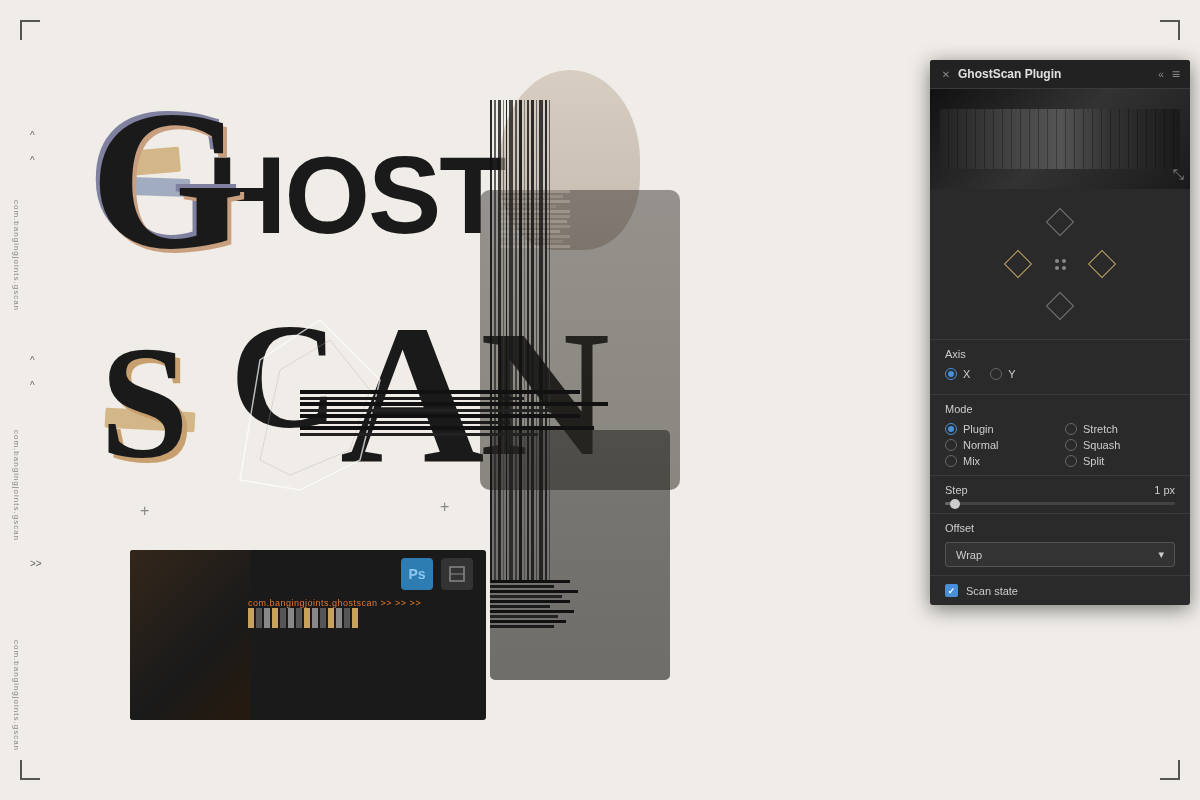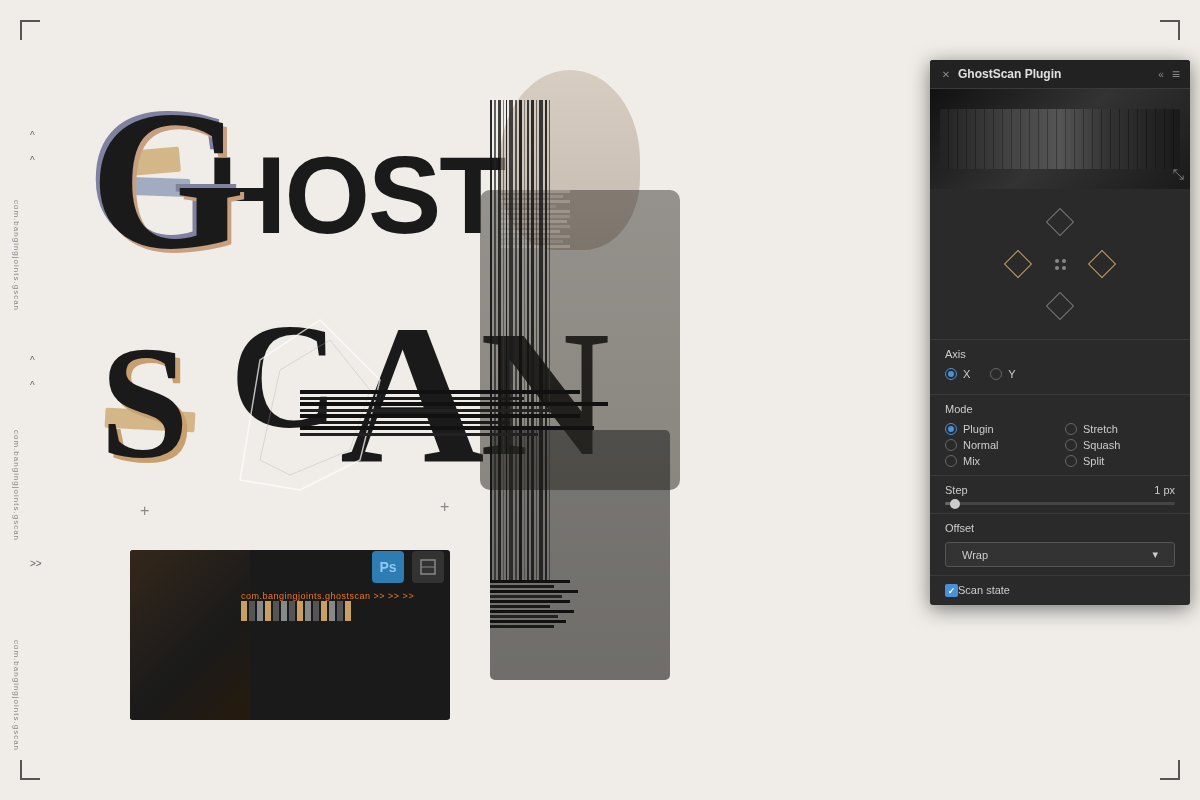--- a/index.html
+++ b/index.html
@@ -118,27 +118,27 @@
       color: #1a1a1a;
       font-family: Georgia, serif;
       z-index: 2;
     }
 
     
     .plugin-card {
       position: absolute;
       bottom: 80px;
       left: 130px;
-      width: 320px;
+      width: 356px;
       height: 170px;
       background: #1a1a1a;
       z-index: 10;
       border-radius: 3px;
       overflow: hidden;
-      padding: 1px;
+      padding: 8px;
     }
     .plugin-card-icons {
       display: flex;
       gap: 8px;
       margin-bottom: 8px;
       justify-content: flex-end;
       padding-right: 5px;
     }
     .ps-icon {
       width: 32px;
@@ -382,33 +382,35 @@
       left: 2%;
       cursor: pointer;
     }
 
     
     .offset-dropdown {
       width: 100%;
       background: #333;
       border: 1px solid #555;
       border-radius: 3px;
-      padding: 5px 16px;
+      padding: 5px 10px;
       color: #ccc;
       font-size: 11px;
       display: flex;
       align-items: center;
       justify-content: space-between;
       cursor: pointer;
       margin-top: 4px;
     }
 
     
     .scan-state-row {
       display: flex;
+      align-items: center;
+      gap: 8px;
       padding: 8px 15px;
       border-top: 1px solid #3a3a3a;
     }
     .checkbox-blue {
       width: 13px;
       height: 13px;
       background: #4a90d9;
       border-radius: 2px;
       display: flex;
       align-items: center;

